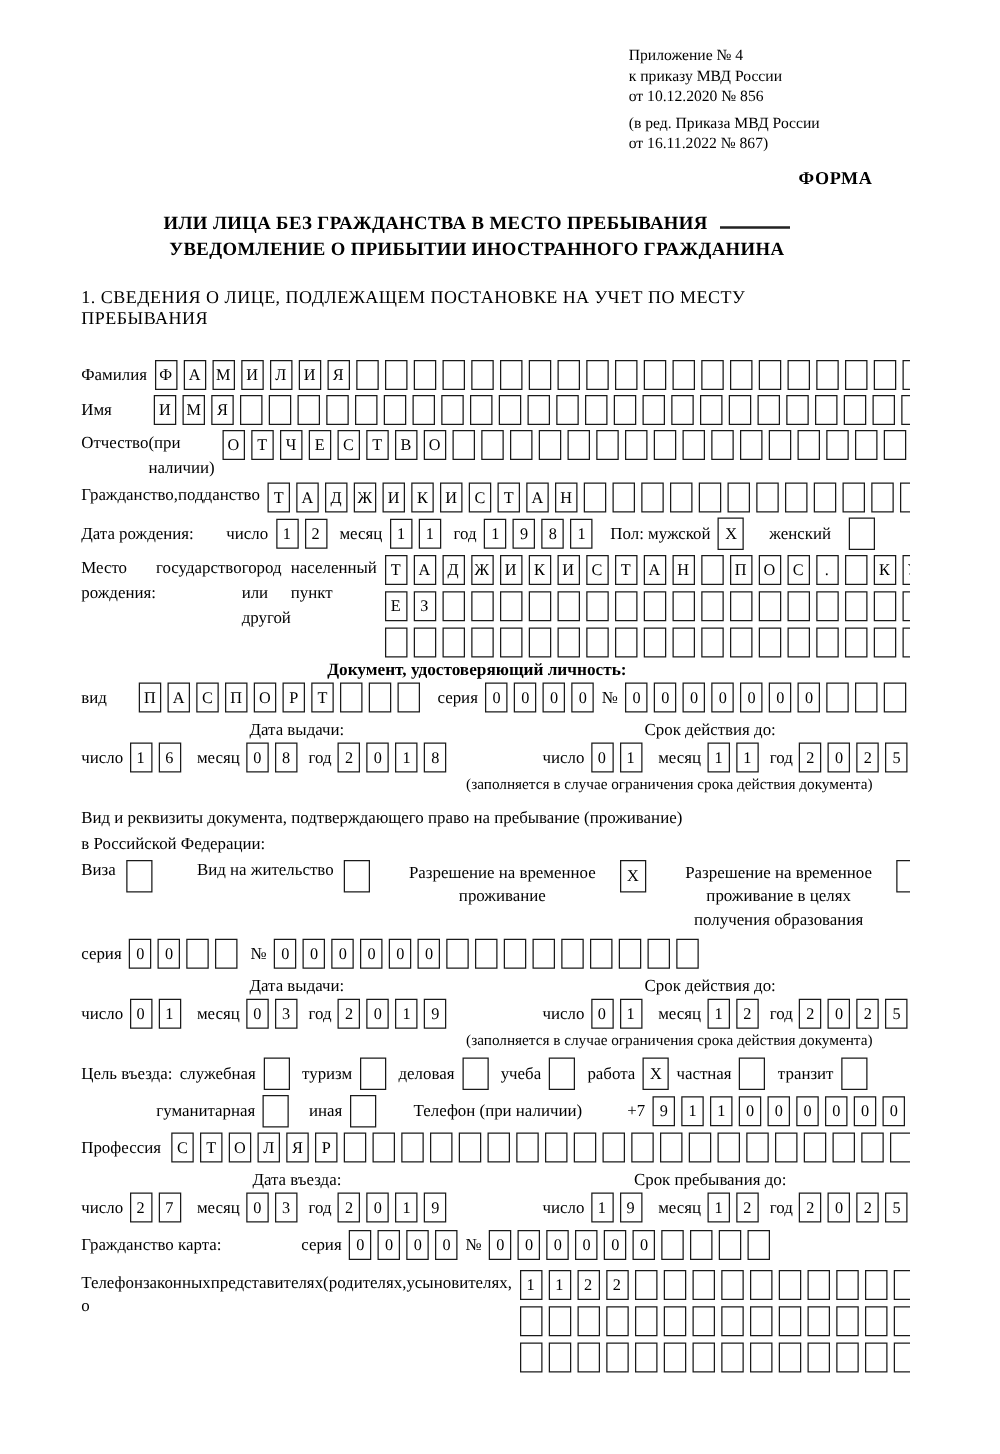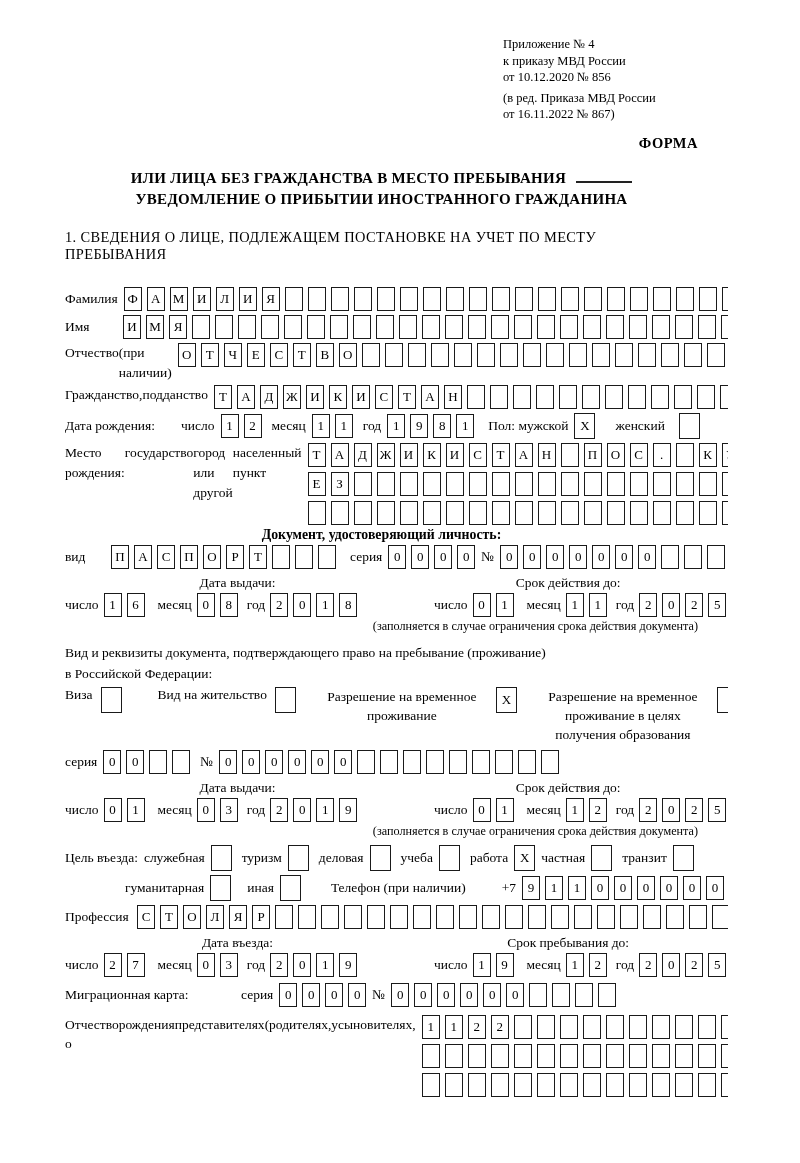--- a/index.html
+++ b/index.html
@@ -638,21 +638,21 @@
             <span class="cell">2</span>
             <span class="cell">0</span>
             <span class="cell">2</span>
             <span class="cell">5</span>
           </span>
       </div>
     </div>
   </div>
 
   <div class="row mt6 ai-center">
-    <span class="lbl w150">Миграционная карта:</span>
+    <span class="lbl w150">Гражданство карта:</span>
     <span class="lbl ml20">серия</span>
     <span class="cells">
         <span class="cell">0</span>
         <span class="cell">0</span>
         <span class="cell">0</span>
         <span class="cell">0</span>
       </span>
     <span class="lbl">№</span>
     <span class="cells">
         <span class="cell">0</span>
@@ -663,22 +663,22 @@
         <span class="cell">0</span>
         <span class="cell"></span>
         <span class="cell"></span>
         <span class="cell"></span>
         <span class="cell"></span>
       </span>
   </div>
 
   <div class="row mt8">
     <span class="lblcol w112" style="line-height:19px;">
-      <span>Отчество о</span>
-      <span>рождения</span>
+      <span>Телефон о</span>
+      <span>законных</span>
       <span>представителях</span>
       <span>(родителях,</span>
       <span>усыновителях,</span>
 
     </span>
     <span class="cellcol">
       <span class="cells">
           <span class="cell">1</span>
           <span class="cell">1</span>
           <span class="cell">2</span>

